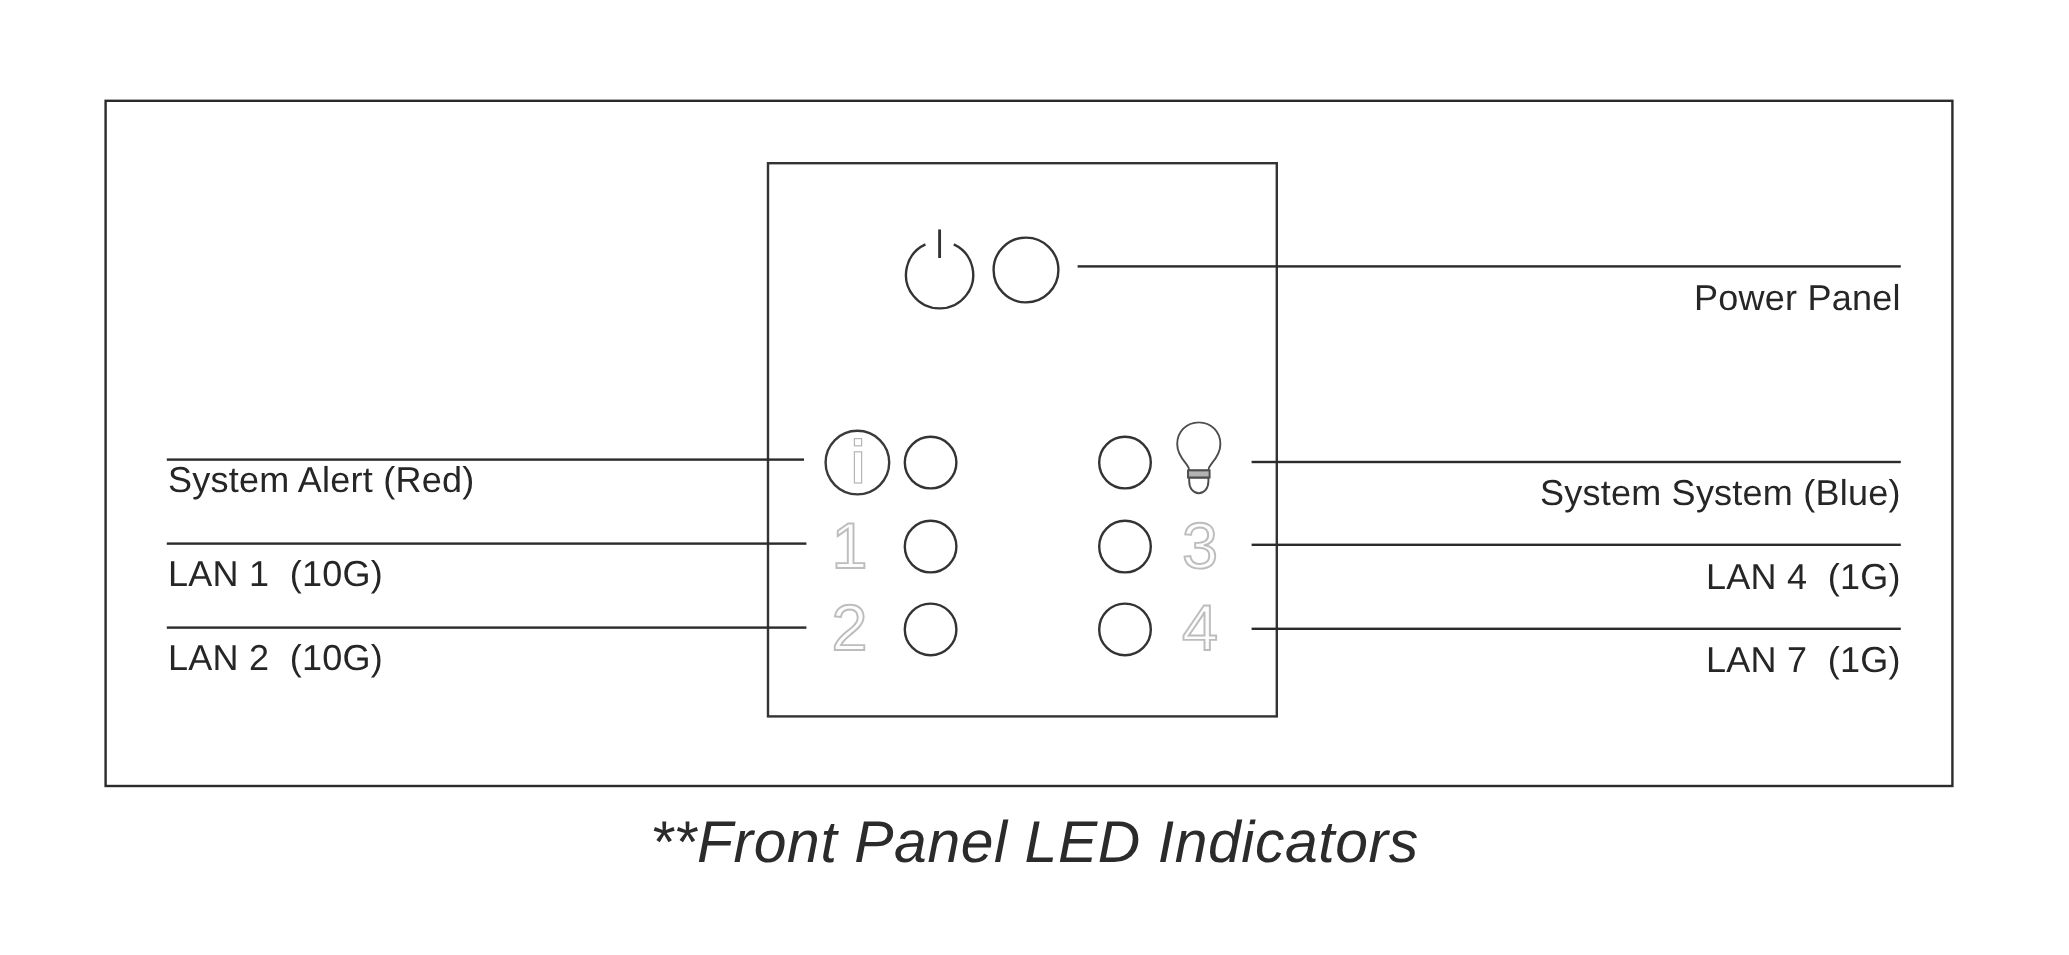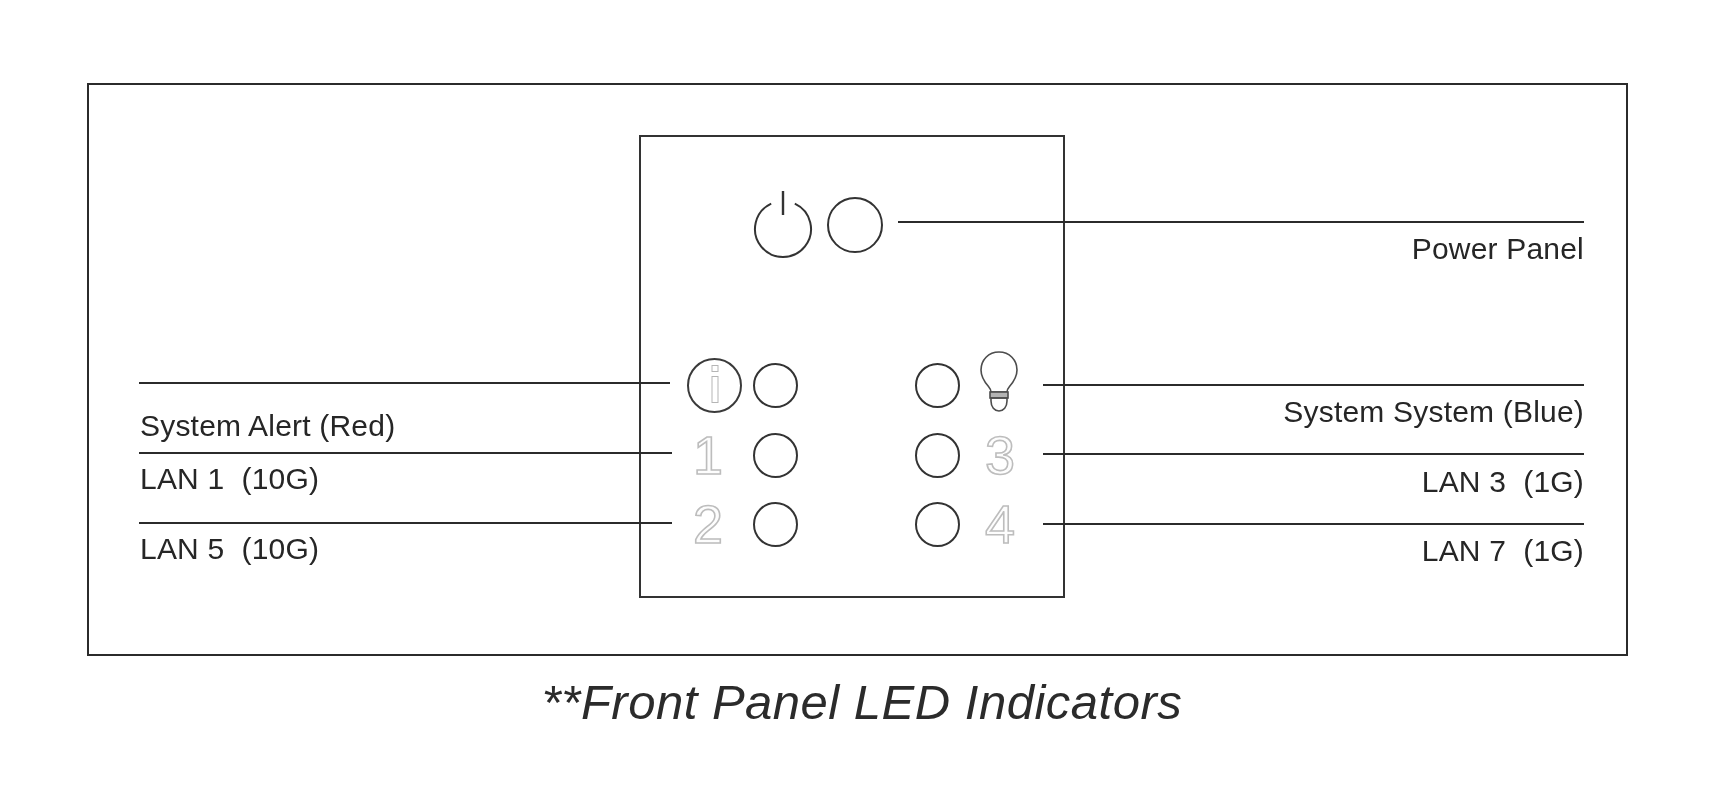--- a/index.html
+++ b/index.html
@@ -45,21 +45,21 @@
     position: absolute;
     font-size: 30px;
     line-height: 36px;
     color: #262626;
     letter-spacing: 0.2px;
     white-space: pre;
   }
   .callout.left-side { left: 140px; text-align: left; }
   .callout.right-side { left: 1084px; width: 500px; text-align: right; }
   .callout.power-lbl { top: 231px; }
-  .callout.sys-alert { top: 408px; text-align: center; }
+  .callout.sys-alert { top: 383px; text-align: center; }
   .callout.lan1 { top: 461px; }
   .callout.lan2 { top: 531px; }
   .callout.sys-power { top: 394px; }
   .callout.lan3 { top: 464px; }
   .callout.lan4 { top: 533px; }
   
   .circle {
     position: absolute;
     border: 2px solid #333333;
     border-radius: 50%;
@@ -172,20 +172,20 @@
   </svg>
 
   <div class="led-num n1">1</div>
   <div class="led-num n2">2</div>
   <div class="led-num n3">3</div>
   <div class="led-num n4">4</div>
 
   <div class="callout right-side power-lbl">Power Panel</div>
   <div class="callout left-side sys-alert">System Alert (Red)</div>
   <div class="callout left-side lan1">LAN 1  (10G)</div>
-  <div class="callout left-side lan2">LAN 5  (10G)</div>
+  <div class="callout left-side lan2">LAN 2  (10G)</div>
   <div class="callout right-side sys-power">System System (Blue)</div>
-  <div class="callout right-side lan3">LAN 3  (1G)</div>
+  <div class="callout right-side lan3">LAN 4  (1G)</div>
   <div class="callout right-side lan4">LAN 7  (1G)</div>
 
   <div class="caption">**Front Panel LED Indicators</div>
 
 </div>
 
 </body></html>

